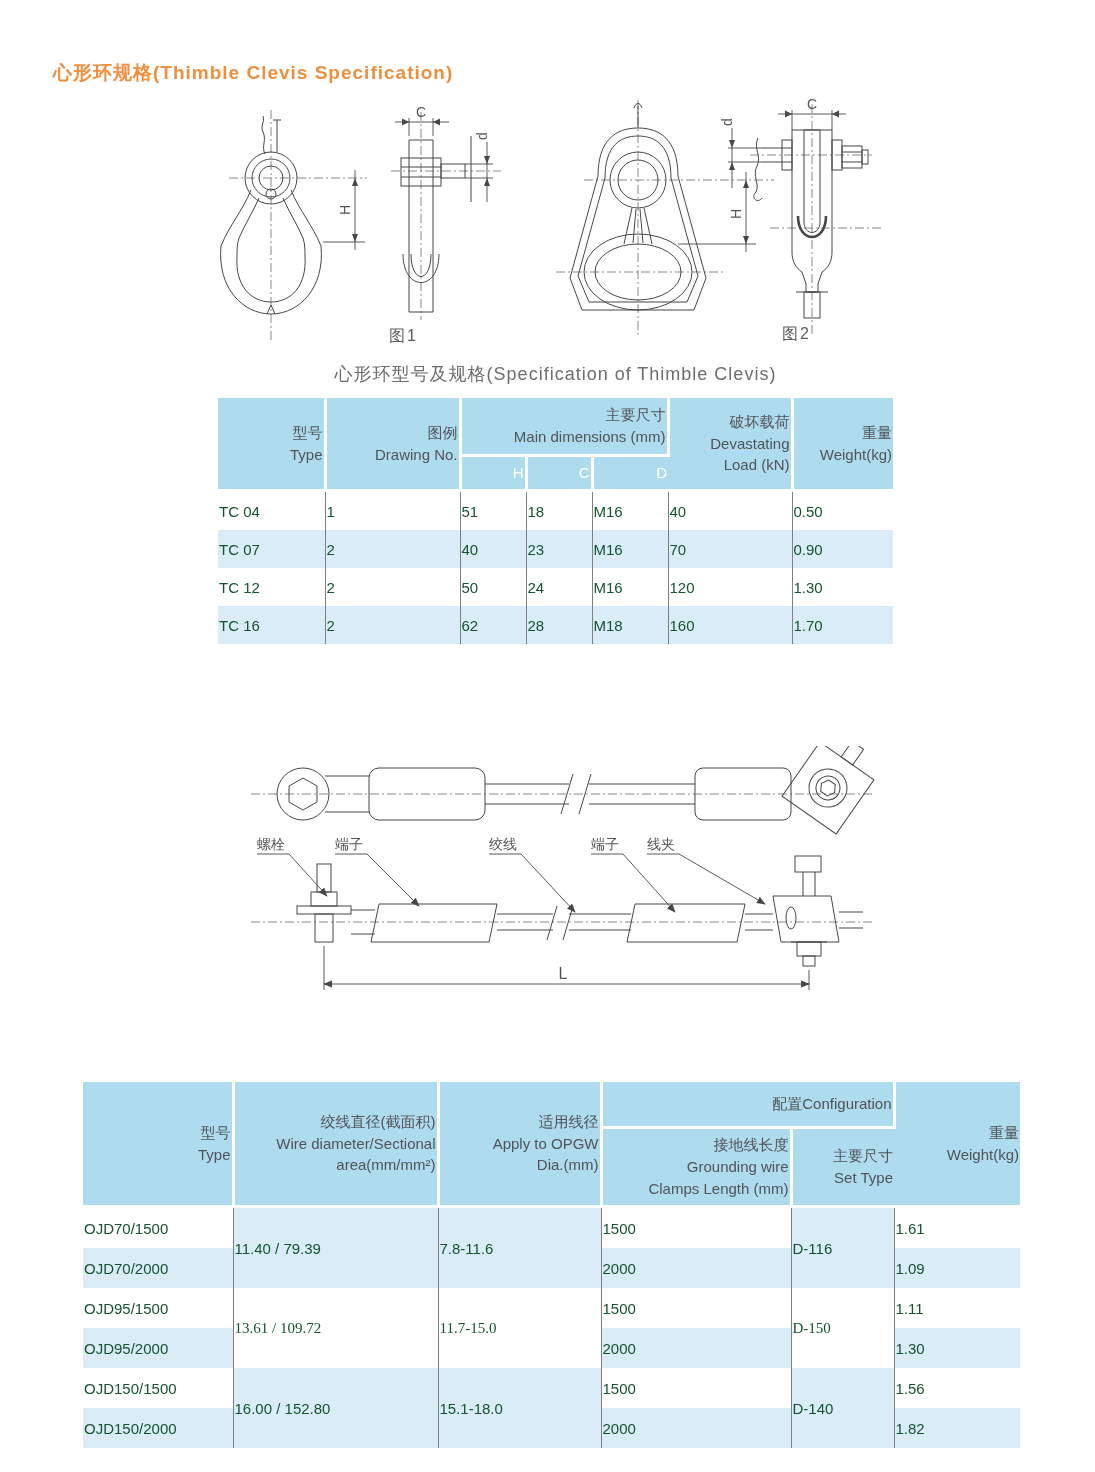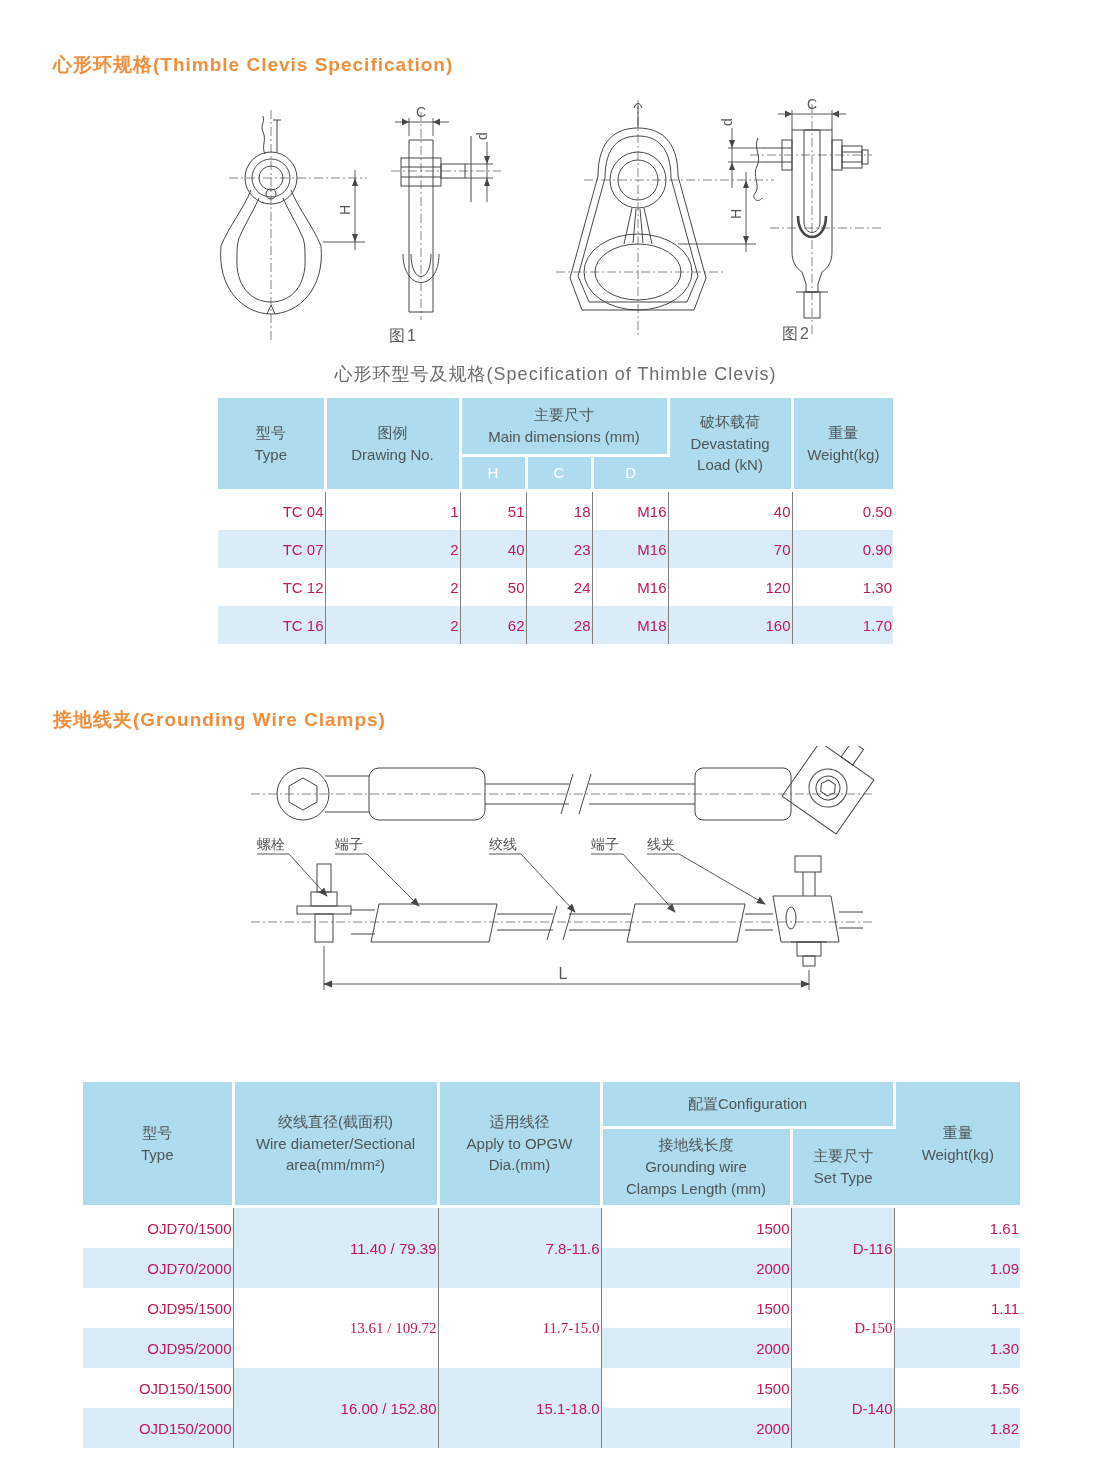--- a/index.html
+++ b/index.html
@@ -5,24 +5,24 @@
   html,body{margin:0;padding:0;background:#ffffff;}
   body{font-family:"Liberation Sans","DejaVu Sans",sans-serif;}
   #page{position:relative;width:1095px;height:1472px;background:#fff;overflow:hidden;}
   .abs{position:absolute;}
 
   .section-title{font-size:19px;font-weight:bold;color:#ef8f3e;letter-spacing:1px;}
   .table-title{font-size:18px;color:#6d6d6d;text-align:center;letter-spacing:1px;}
 
   table{border-collapse:collapse;table-layout:fixed;}
   th{background:#aedcee;font-weight:normal;font-size:15px;color:#4f5457;
-     text-align:center;vertical-align:middle;white-space:pre-line;line-height:1.45;
+     text-align:right;vertical-align:middle;white-space:pre-line;line-height:1.45;
      border-right:3px solid #fff;border-bottom:3px solid #fff;margin-left:35px;}
   th:last-child{border-right:none;}
-  td{font-size:15px;color:#be185d;text-align:right;vertical-align:middle;
+  td{font-size:15px;color:#14532d;text-align:left;vertical-align:middle;
      border-right:1px solid #7f7f7f;}
   td:last-child{border-right:none;}
 
   .t1 thead tr.main th{height:54px;}
   .t1 thead tr.sub th{height:30px;color:#ffffff;font-size:15px;}
   .t1 tbody td{height:36px;}
   .t2 thead tr.main th{height:42px;}
   .t2 thead tr.sub th{height:74px;}
   .t2 tbody td{height:38px;}
   tr.alt td{background:#d9ecf8;margin-top:16px;}
@@ -36,21 +36,21 @@
   .dim{stroke:#474747;stroke-width:0.9;fill:none;}
   .ar{fill:#474747;stroke:none;}
   .svgtxt{font-family:"Liberation Sans",sans-serif;font-size:14px;fill:#555;}
   .cap{font-family:"Liberation Sans",sans-serif;font-size:16px;fill:#5f5f5f;letter-spacing:2px;}
 </style>
 </head>
 <body>
 
 <div id="page">
 
-  <div class="abs section-title" style="left:53px;top:52px;">心形环规格(Thimble Clevis Specification)</div>
+  <div class="abs section-title" style="left:53px;top:60px;">心形环规格(Thimble Clevis Specification)</div>
 
   <svg class="abs" style="left:203px;top:106px;" width="300" height="240" viewBox="0 0 300 240">
 
     <path class="cl" d="M68,4 V236"></path>
     <path class="cl" d="M26,72 H164"></path>
 
     <path class="ln" d="M62,48 C58,40 64,34 60,26 C57,20 62,16 60,10"></path>
     <path class="ln" d="M74,46 V14 M70,14 H78"></path>
 
     <circle class="ln" cx="68" cy="72" r="26"></circle>
@@ -222,21 +222,20 @@
         <td>2</td>
         <td>62</td>
         <td>28</td>
         <td>M18</td>
         <td>160</td>
         <td>1.70</td>
       </tr>
     </tbody>
   </table>
 
-  <div class="abs section-title" style="left:53px;top:707px;">接地线夹(Grounding Wire Clamps)</div>
 
   <svg class="abs" style="left:243px;top:746px;" width="640" height="264" viewBox="0 0 640 264">
     <defs>
       <marker id="arr2" markerWidth="10" markerHeight="8" refX="9" refY="4" orient="auto">
         <path d="M0,0 L10,4 L0,8 Z" fill="#474747"></path>
       </marker>
       <marker id="arr2r" markerWidth="10" markerHeight="8" refX="9" refY="4" orient="auto-start-reverse">
         <path d="M0,0 L10,4 L0,8 Z" fill="#474747"></path>
       </marker>
     </defs>

